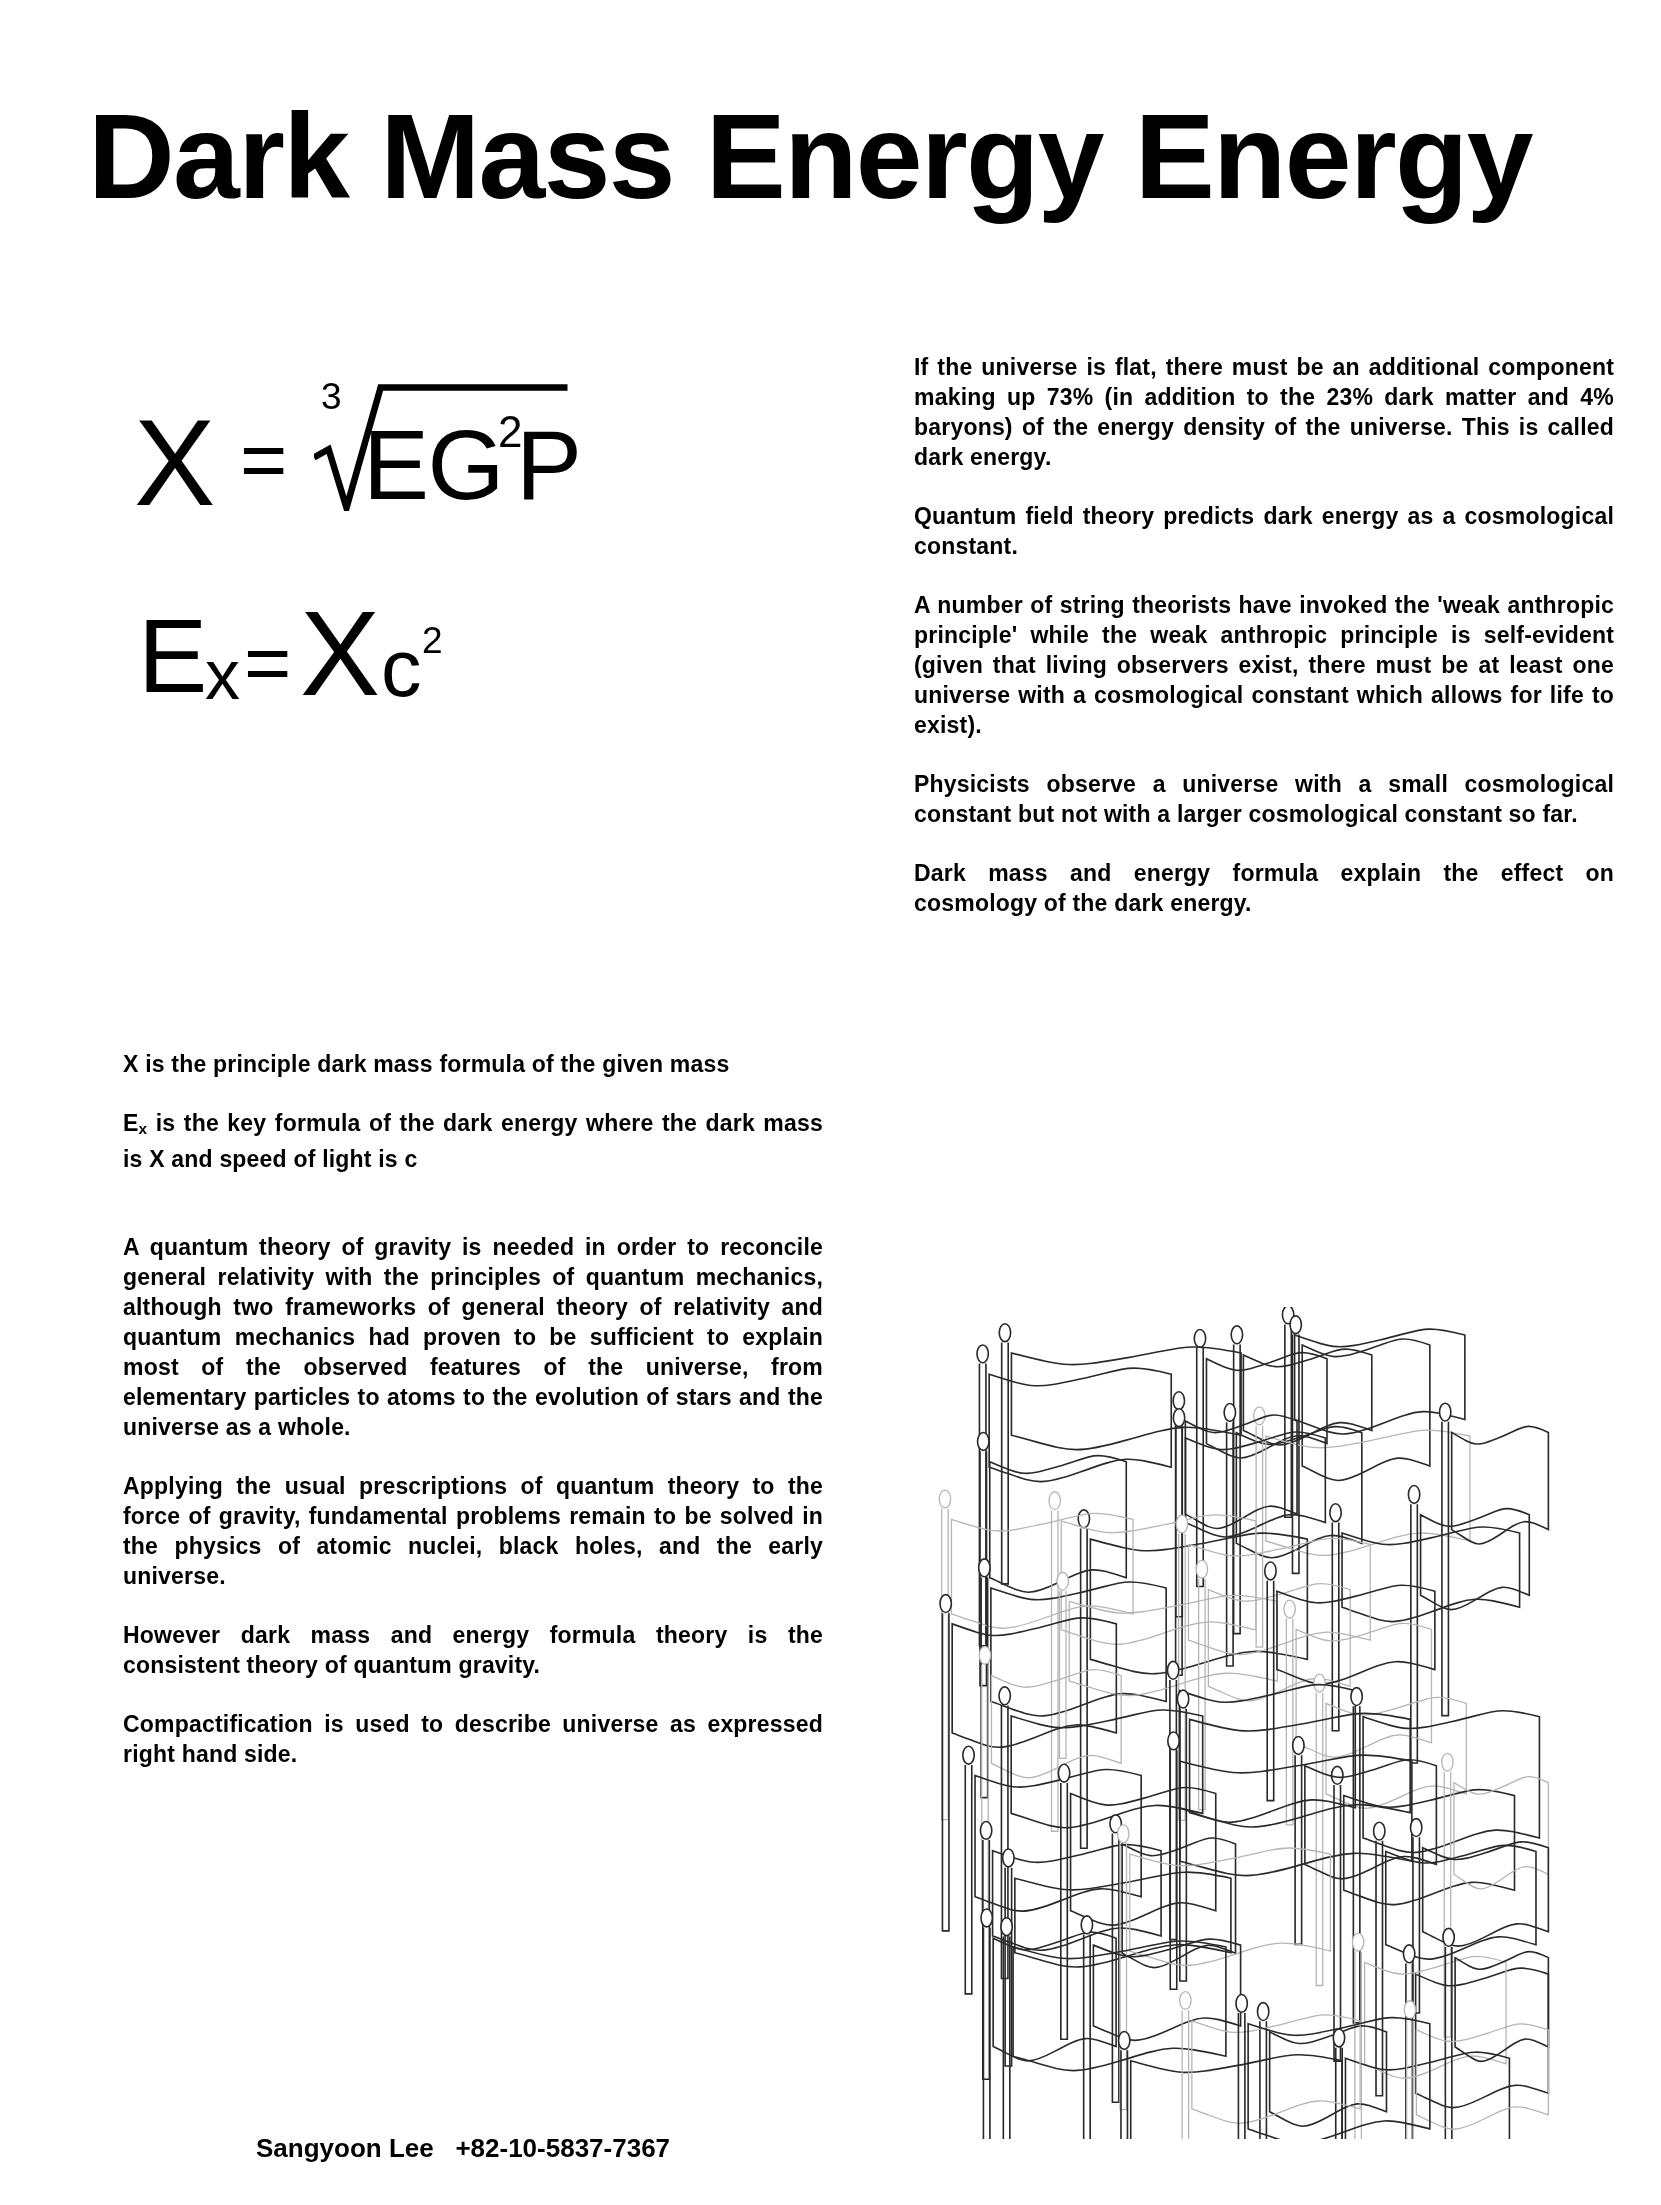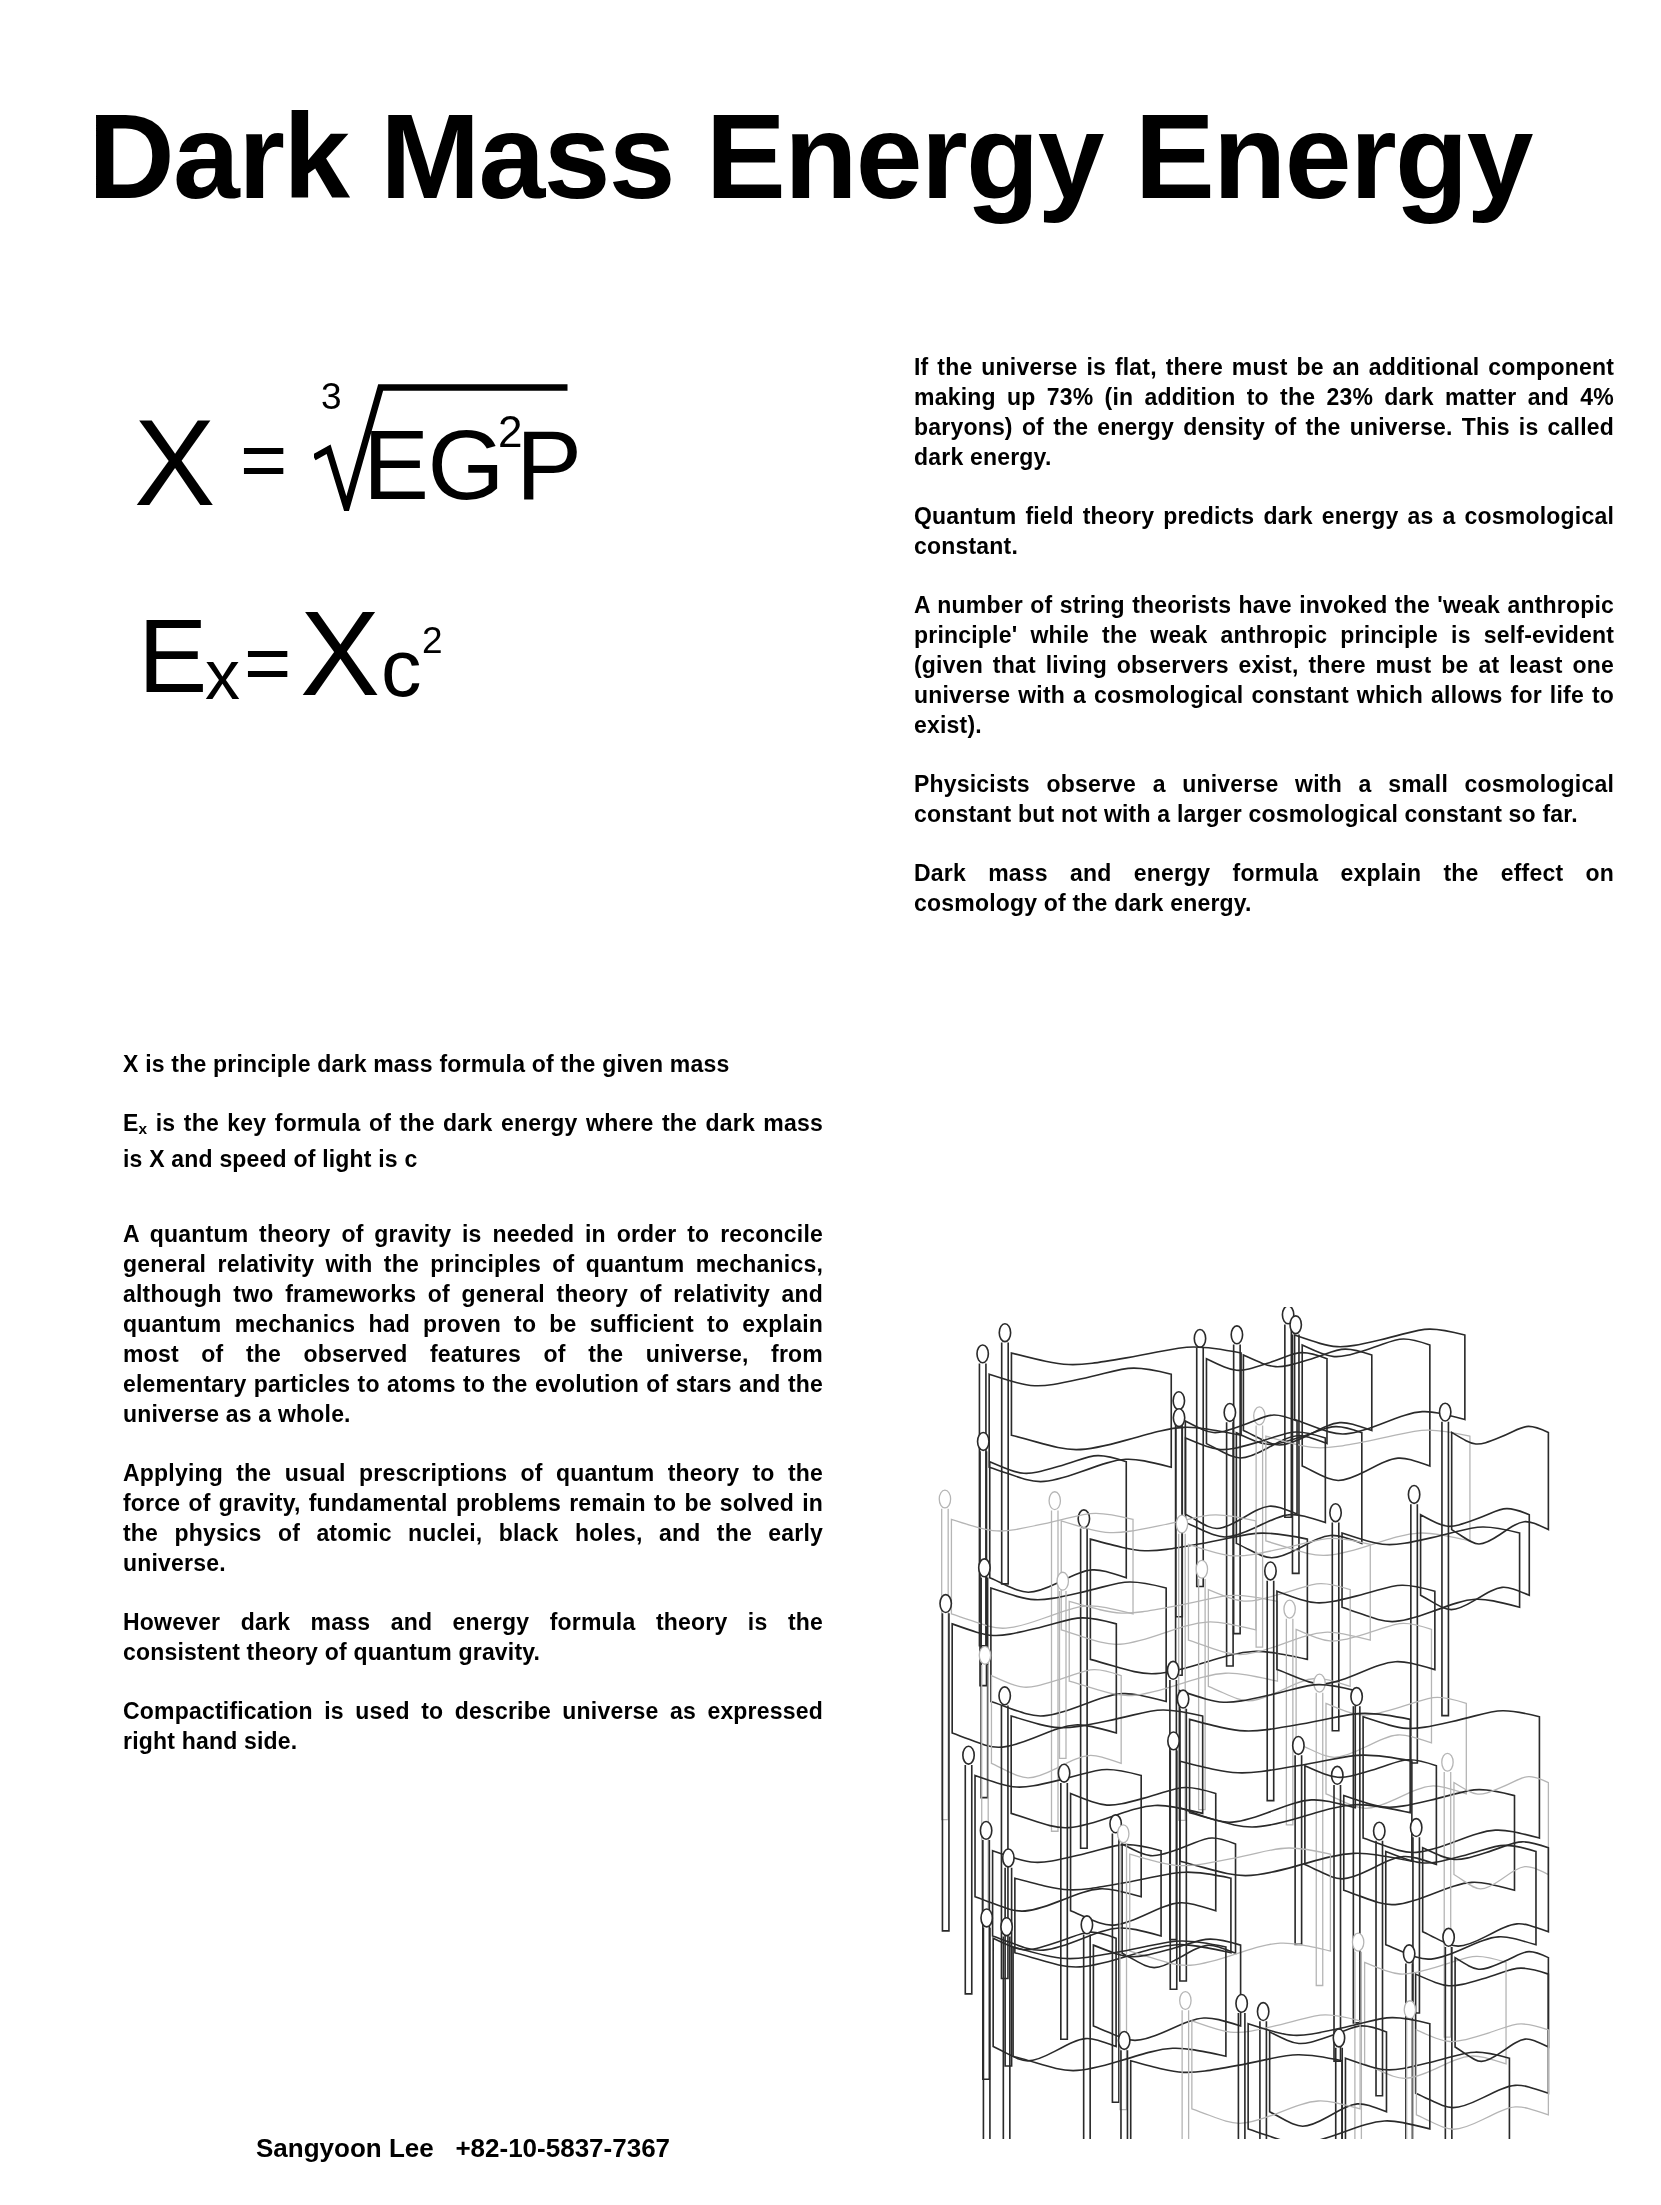--- a/index.html
+++ b/index.html
@@ -22,21 +22,21 @@
   .f2 .sub { position: absolute; left: 67px; top: 49px; font-size: 70px; line-height: 1; }
   .f2 .eq { position: absolute; left: 106px; top: 32px; font-size: 81px; line-height: 1; }
   .f2 .X { position: absolute; left: 162px; top: 1.6px; font-size: 120px; line-height: 1; }
   .f2 .c { position: absolute; left: 243px; top: 37px; font-size: 81px; line-height: 1; }
   .f2 .sq { position: absolute; left: 284px; top: 31px; font-size: 37px; line-height: 1; }
 
   .col { position: absolute; font-weight: bold; font-size: 23px; line-height: 30px; text-align: justify; }
   .col p { margin: 0 0 29px 0; }
   .right-col { left: 884px; top: 352px; width: 700px; letter-spacing: 0.2px; margin-left: 30px; }
   .left-col { left: 123px; top: 1049px; width: 700px; letter-spacing: 0.2px; }
-  .left-col p.gap { margin-bottom: 45px; }
+  .left-col p.gap { margin-bottom: 58px; }
   .sub-x { font-size: 15.4px; vertical-align: -3.2px; }
 
   .signature { position: absolute; left: 256px; top: 2133px; font-size: 26px; font-weight: bold; white-space: pre; }
 
   .art { position: absolute; left: 925px; top: 1307px; width: 625px; height: 832px; }
 </style>
 </head>
 <body>
 
 <h1 class="title">Dark Mass Energy Energy</h1>

